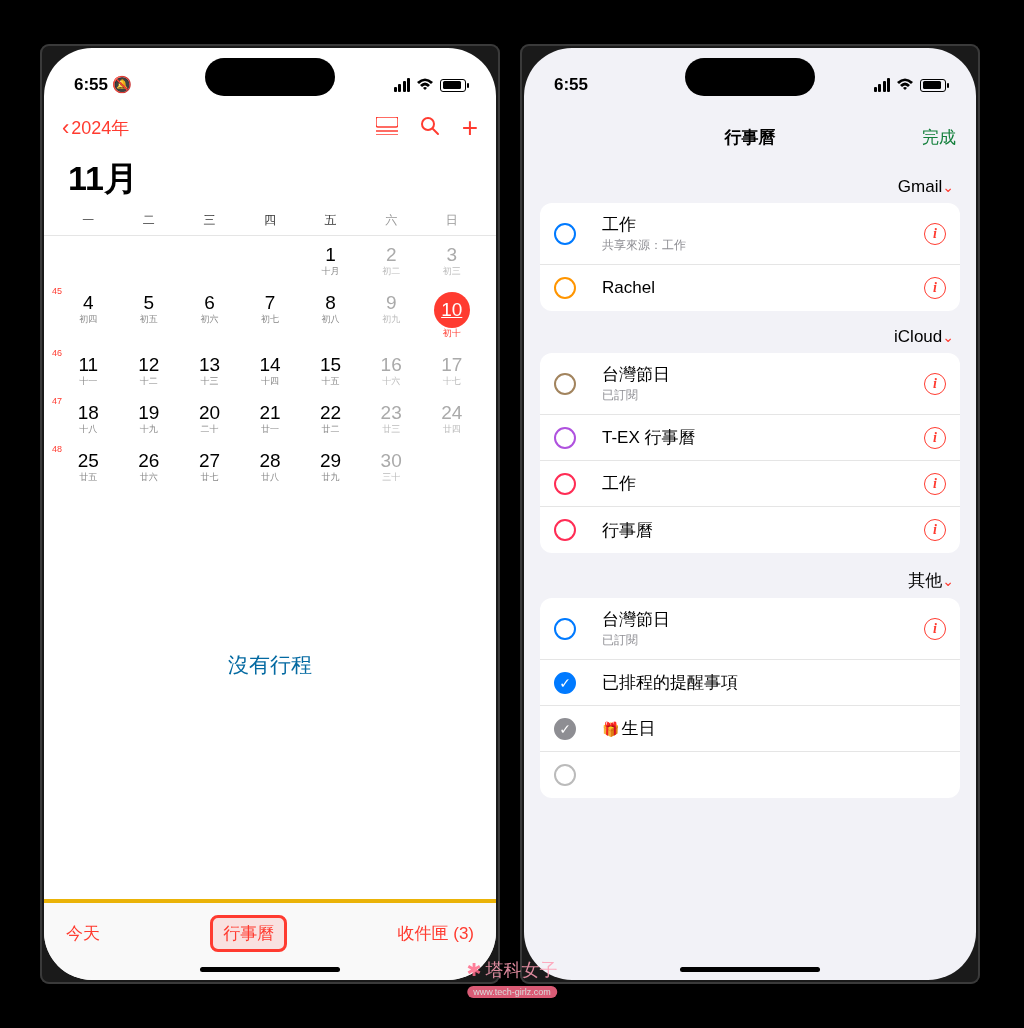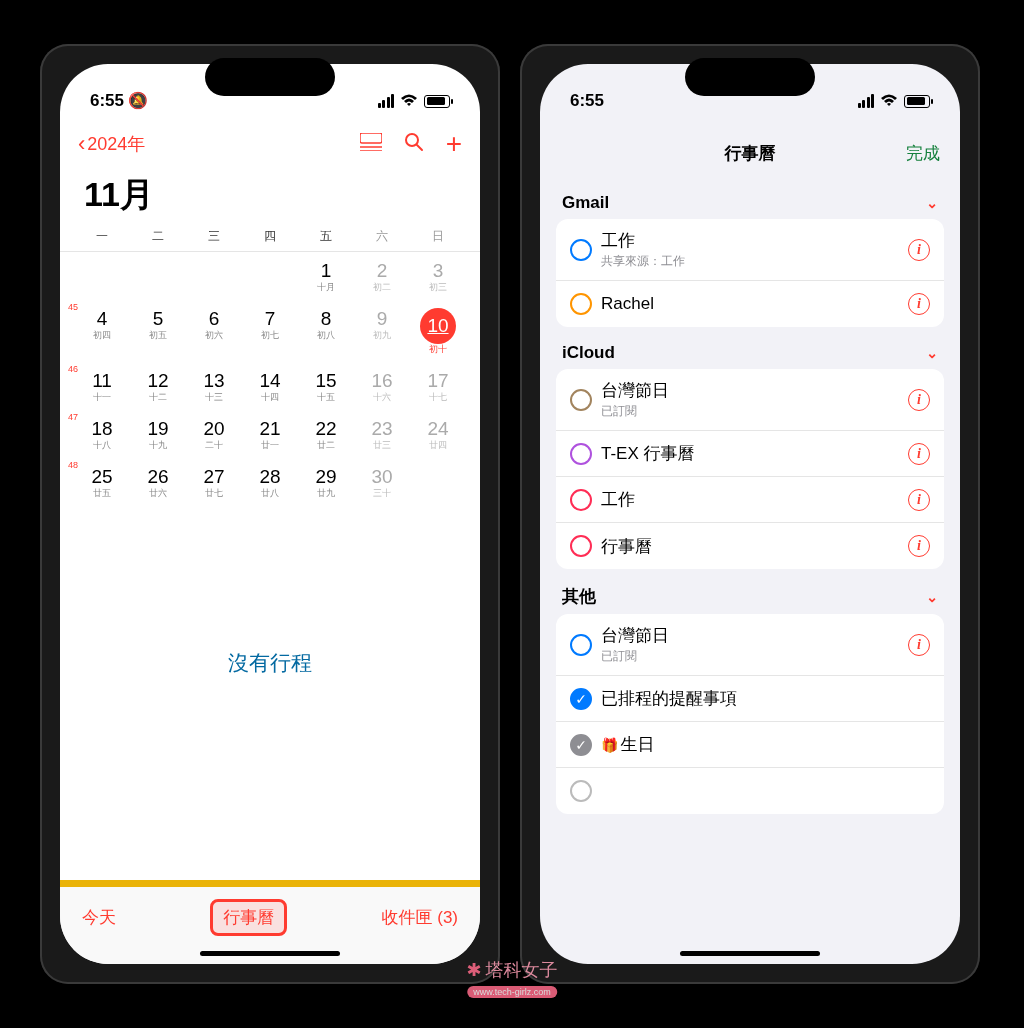--- a/index.html
+++ b/index.html
@@ -2,23 +2,23 @@
 <html><head>
 <meta charset="utf-8">
 <style>
 * { margin: 0; padding: 0; box-sizing: border-box; font-family: -apple-system, "SF Pro Text", "Helvetica Neue", sans-serif; }
 body { background: #000; width: 1024px; height: 1028px; position: relative; }
 
 .phone {
   position: absolute;
   width: 460px;
   height: 940px;
-  border-radius: 28px;
+  border-radius: 9px;
   background: #1a1a1a;
-  padding: 20px;
+  padding: 4px;
   box-shadow: 0 0 0 2px #3a3a3a inset;
 }
 .phone-left { left: 40px; top: 44px; }
 .phone-right { left: 520px; top: 44px; }
 
 .screen {
   width: 100%;
   height: 100%;
   border-radius: 48px;
   background: #fff;
@@ -93,21 +93,21 @@
 }
 .cal-cell.today .sub { color: #ff3b30; }
 
 .no-events { text-align: center; color: #0369a1; font-size: 21px; flex: 1; display: flex; align-items: center; justify-content: center; padding-bottom: 60px; }
 
 .toolbar {
   display: flex;
   justify-content: space-between;
   align-items: center;
   padding: 12px 22px 28px;
-  border-top: 7px solid #eab308;
+  border-top: 4px solid #eab308;
   background: rgba(248,248,248,0.9);
 }
 .phone-right .toolbar { background: rgba(248,248,248,0.9); border-top: 1px solid #ddd; }
 .toolbar-btn { color: #ff3b30; font-size: 17px; }
 .highlight-box {
   border: 3px solid #ff3b30;
   border-radius: 8px;
   padding: 4px 10px;
   background: rgba(255,59,48,0.12);
 }
@@ -129,36 +129,36 @@
   align-items: center;
   padding: 16px 20px 12px;
   margin-top: 6px;
   border-radius: 12px 12px 0 0;
   background: #f2f2f7;
 }
 .sheet-title { flex: 1; text-align: center; font-size: 17px; font-weight: 600; }
 .done-btn { color: #15803d; font-size: 17px; font-weight: 400; position: absolute; right: 20px; }
 
 .list-section { padding: 0 16px; margin-top: 8px; }
-.section-header { display: flex; justify-content: space-between; align-items: center; padding: 8px 6px 6px; font-size: 17px; font-weight: 700; }
+.section-header { display: flex; justify-content: flex-end; align-items: center; padding: 8px 6px 6px; font-size: 17px; font-weight: 400; }
 .section-chevron { color: #ff3b30; font-size: 14px; }
 
 .list-group { background: #fff; border-radius: 12px; overflow: hidden; }
 .list-row { display: flex; align-items: center; padding: 10px 14px; border-bottom: 0.5px solid #e5e5e5; min-height: 46px; }
 .list-row:last-child { border-bottom: none; }
 .circle { width: 22px; height: 22px; border-radius: 50%; border: 2px solid; flex-shrink: 0; }
 .circle.blue { border-color: #007aff; }
 .circle.orange { border-color: #ff9500; }
 .circle.brown { border-color: #a2845e; }
 .circle.purple { border-color: #af52de; }
 .circle.red { border-color: #ff2d55; }
 .circle.gray { border-color: #bbb; }
 .checked { background: #007aff; border-color: #007aff; display: flex; align-items: center; justify-content: center; color: #fff; font-size: 14px; }
 .checked-gray { background: #8e8e93; border-color: #8e8e93; display: flex; align-items: center; justify-content: center; color: #fff; font-size: 14px; }
-.row-content { flex: 1; margin-left: 9px; }
+.row-content { flex: 1; margin-left: 26px; }
 .row-title { font-size: 17px; }
 .row-sub { font-size: 12px; color: #8e8e93; margin-top: 1px; }
 .info-icon { color: #ff3b30; font-size: 20px; width: 22px; height: 22px; border: 1.5px solid #ff3b30; border-radius: 50%; display: flex; align-items: center; justify-content: center; font-family: Georgia, serif; font-style: italic; font-weight: 600; font-size: 14px; }
 .gift-icon { color: #ff3b30; font-size: 14px; margin-right: 2px; }
 
 .watermark {
   position: absolute;
   bottom: 46px;
   left: 50%;
   transform: translateX(-50%);

